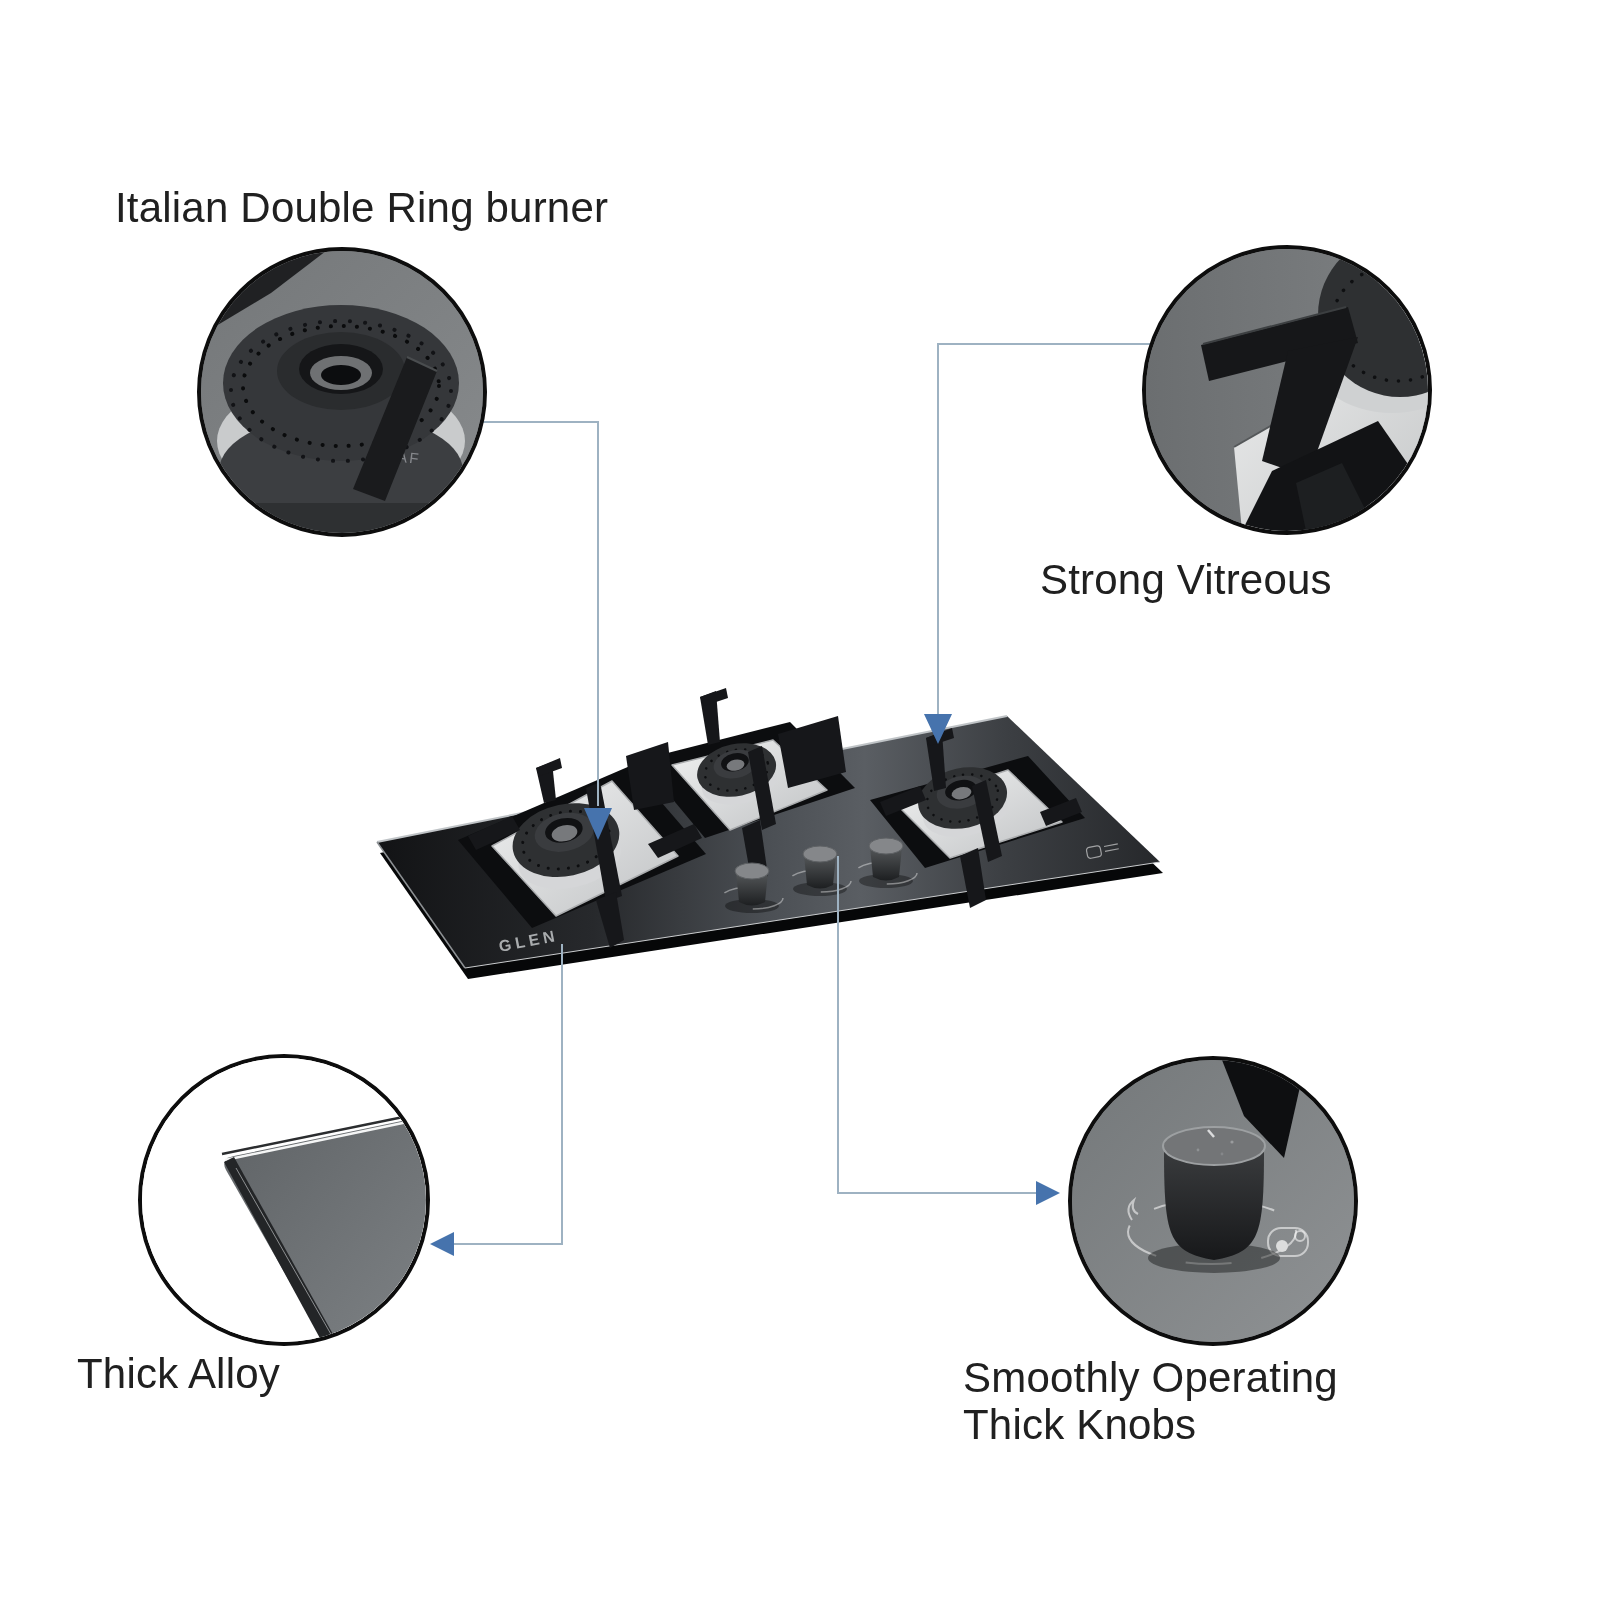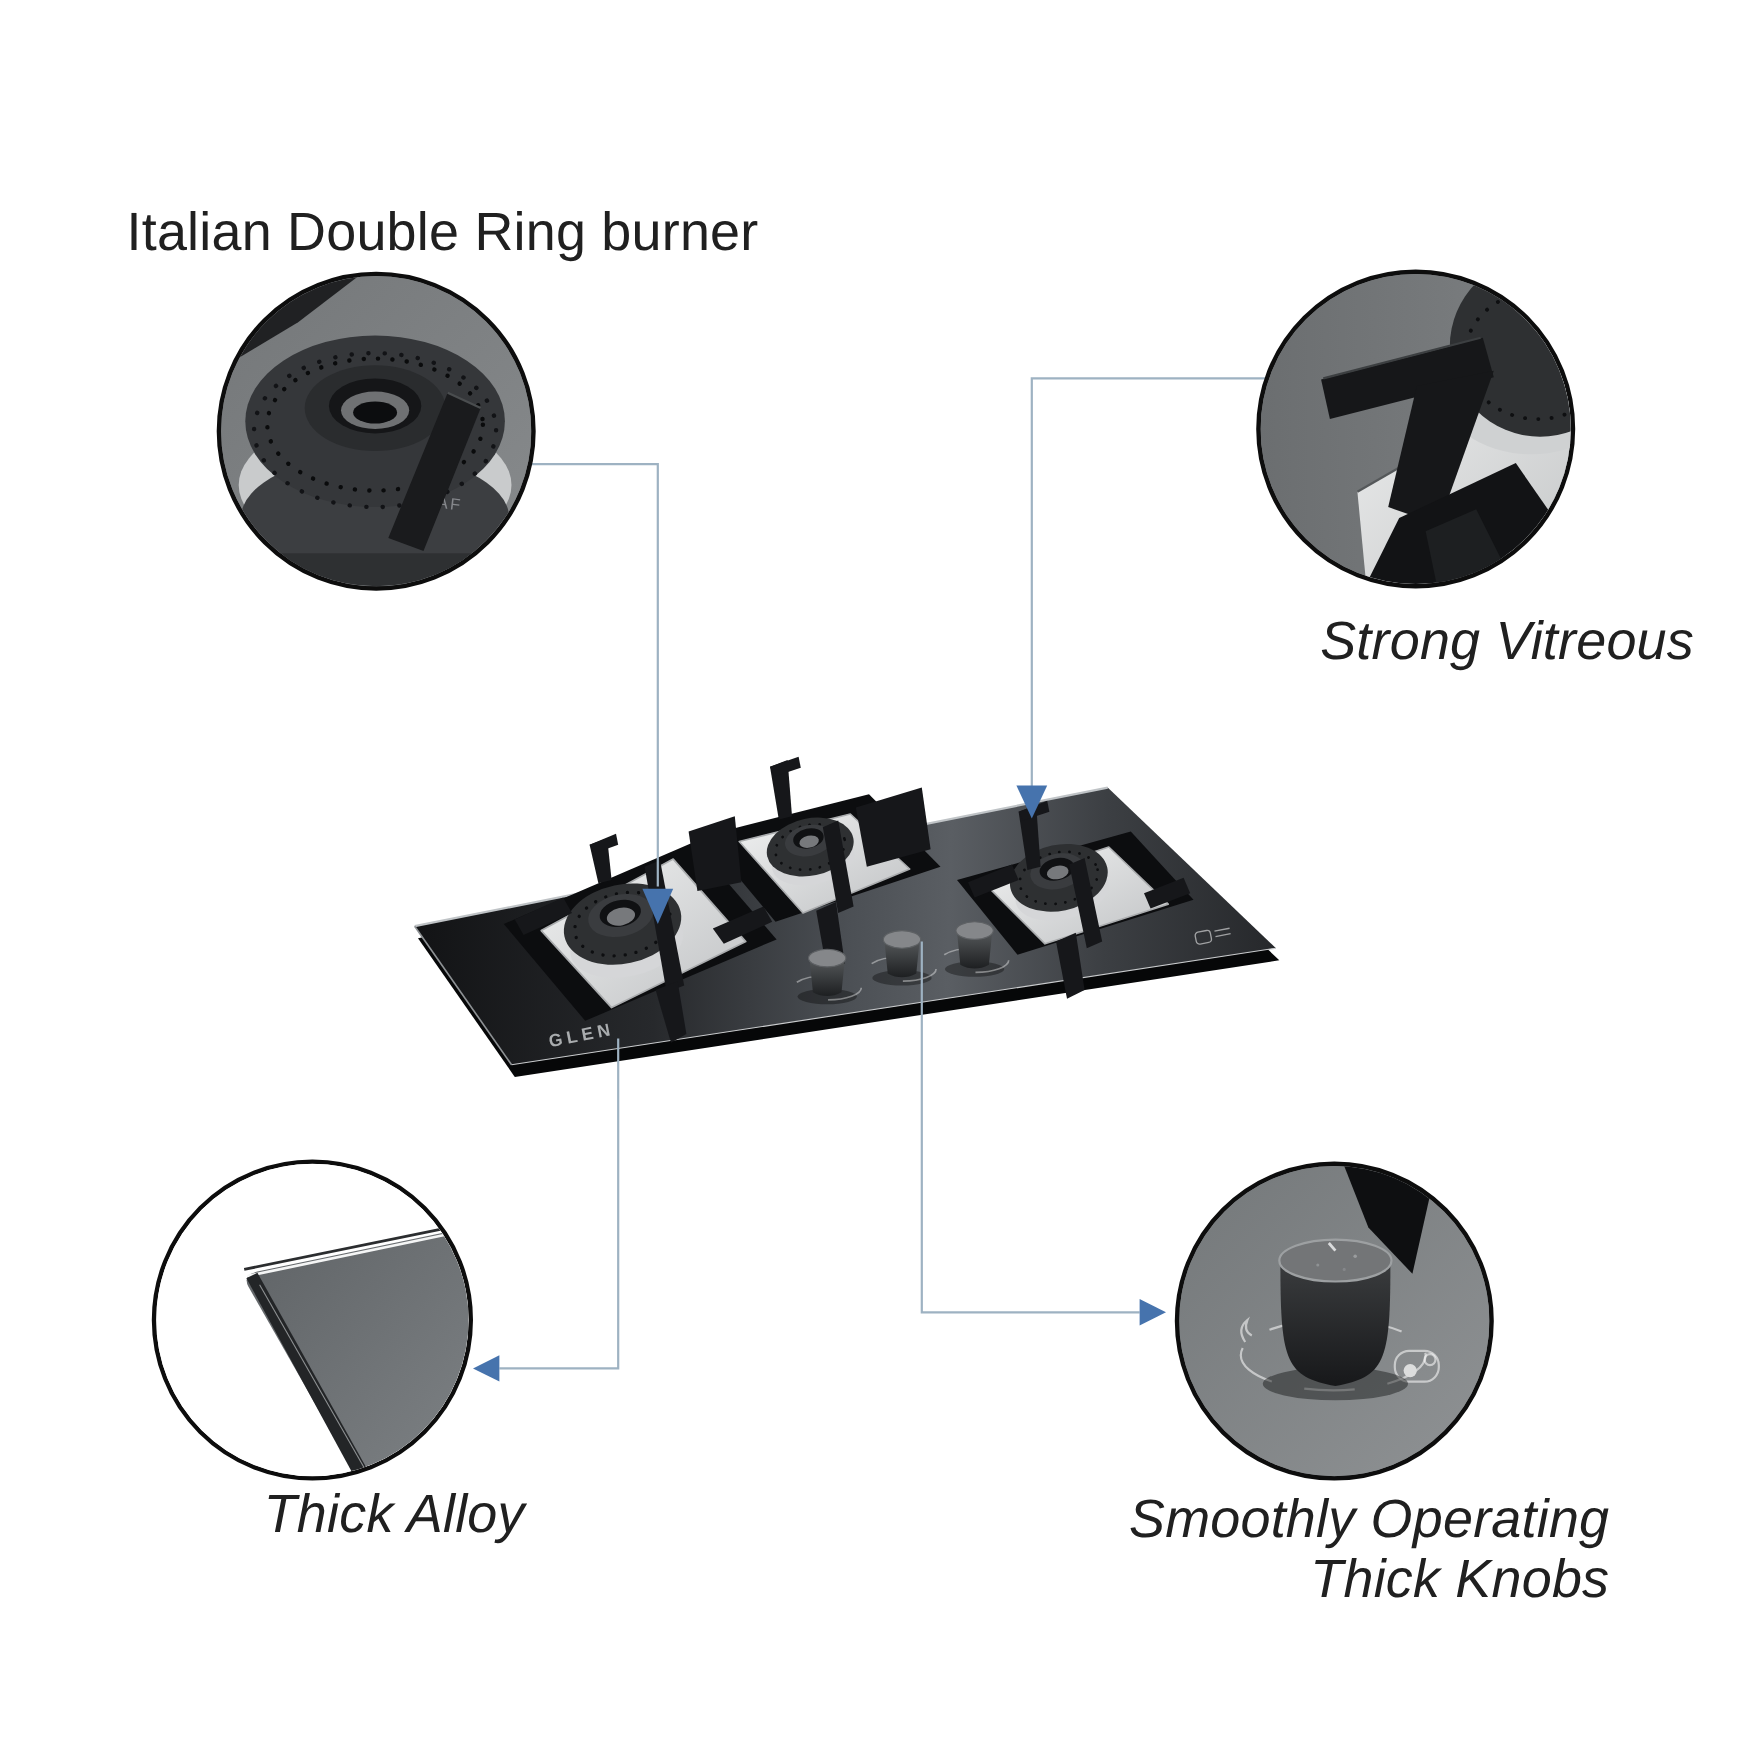--- a/index.html
+++ b/index.html
@@ -8,24 +8,24 @@
     background:#ffffff;overflow:hidden;
     font-family:"Liberation Sans","DejaVu Sans",sans-serif;
   }
   .scene{position:absolute;left:0;top:0;}
   .callout-circle{
     position:absolute;border:4px solid #0d0d0d;border-radius:50%;
     overflow:hidden;box-sizing:content-box;background:#7b7e80;
   }
   .callout-circle svg{display:block;}
   .label{
-    position:absolute;color:#202020;font-size:49px;line-height:1.13;
+    position:absolute;color:#202020;font-size:42px;line-height:1.13;
     letter-spacing:0.2px;white-space:nowrap;
   }
-  .label.center{text-align:right;font-style:italic;}
+  .label.center{text-align:left;}
 </style>
 </head>
 <body>
 
 <div id="canvas">
 
   <svg class="scene" width="1600" height="1600" viewBox="0 0 1600 1600">
     <defs>
       <linearGradient id="glassg" gradientUnits="userSpaceOnUse" x1="377" y1="842" x2="1160" y2="862">
         <stop offset="0" stop-color="#121315"></stop>

